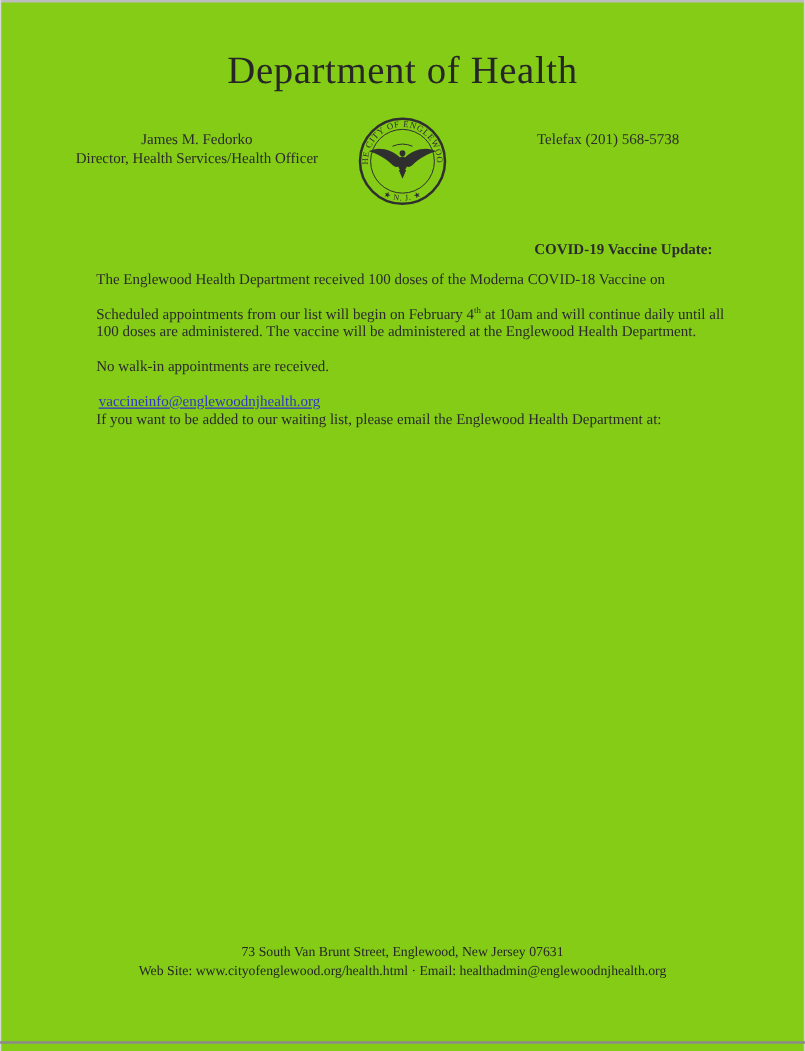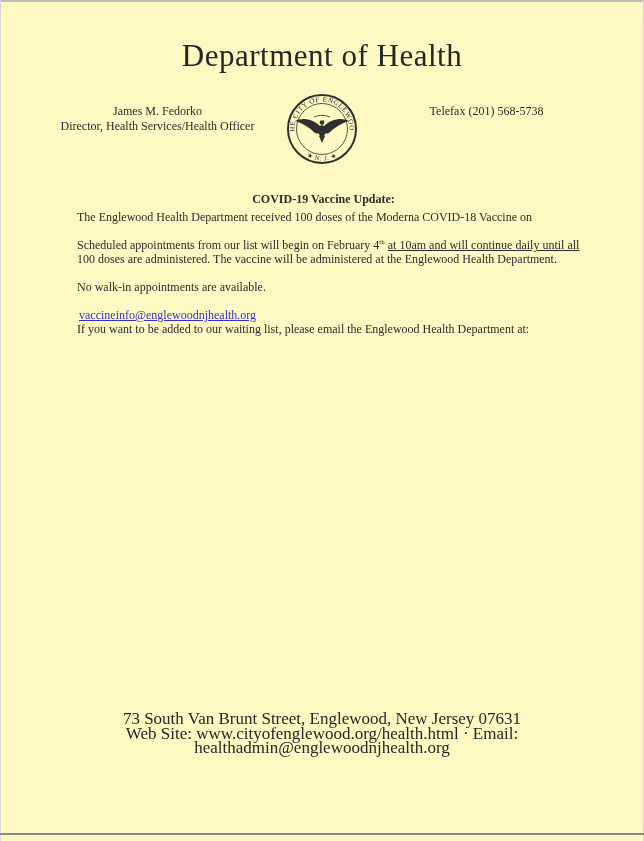--- a/index.html
+++ b/index.html
@@ -1,19 +1,19 @@
 <!DOCTYPE html>
 <html><head>
 <meta charset="utf-8">
 <style>
   html,body{margin:0;padding:0;background:#ffffff;}
   .page{
     position:relative;
     width:644px;height:841px;
-    background:#fef9c3;
+    background:#84cc16;
     box-sizing:border-box;
     font-family:"Liberation Serif", serif;
     color:#2b2b2b;
     overflow:hidden;
   }
   .edge{position:absolute;background:#c4c4c4;}
   .edge-top{top:0;left:0;right:0;height:2px;background:#bdbdbd;}
   .edge-left{top:0;left:0;bottom:0;width:1px;background:#d8d8d8;}
   .edge-right{top:0;right:0;bottom:0;width:1px;background:#d4d4d4;}
   .edge-bottom{top:833px;left:0;right:0;height:2px;background:#8a8a8a;}
@@ -36,39 +36,39 @@
   .header-col{flex:1;text-align:center;font-size:12px;line-height:15px;padding-top:2px;}
   .seal-wrap{width:74px;flex:0 0 74px;margin-top:-10px;}
   .seal-wrap svg{display:block;}
 
   .content{
     margin:26px 74px 0 77px;
     font-size:12px;
     line-height:14px;
   }
   .content .heading{
-    text-align:center;
+    text-align:right;
     font-weight:700;
-    margin:0 0 4px 0;
+    margin:0 0 10px 0;
   }
   .content p{margin:0 0 14px 0;}
   .pline{display:block;white-space:nowrap;}
   sup.ord{font-size:7px;vertical-align:super;line-height:0;}
-  .post-sup{margin-left:3px;text-decoration:underline;}
+  .post-sup{margin-left:3px;}
   a.email-link{
     color:#3333cc;
     text-decoration:underline;
     margin-left:2px;
   }
 
   .footer{
     position:absolute;
-    top:712px;left:0;right:0;
+    top:755px;left:0;right:0;
     text-align:center;
-    font-size:17px;
+    font-size:11px;
     line-height:14.5px;
     color:#262626;
     font-family:Liberation Serif, serif;
   }
 </style>
 </head>
 <body>
 
 <div class="page">
   <div class="edge edge-top"></div>
@@ -121,21 +121,21 @@
 
     <p>
       <span class="pline">The Englewood Health Department received 100 doses of the Moderna COVID-18 Vaccine on</span>
     </p>
 
     <p>
       <span class="pline"><span>Scheduled appointments from our list will begin on February 4</span><sup class="ord">th</sup><span class="post-sup">at 10am and will continue daily until all</span></span>
       <span class="pline">100 doses are administered.  The vaccine will be administered at the Englewood Health Department.</span>
     </p>
 
-    <p>No walk-in appointments are available.</p>
+    <p>No walk-in appointments are received.</p>
 
     <p>
       <span class="pline"><a class="email-link" href="#">vaccineinfo@englewoodnjhealth.org</a></span>
       <span class="pline">If you want to be added to our waiting list, please email the Englewood Health Department at:</span>
     </p>
   </div>
 
   <div class="footer">
     <div>73 South Van Brunt Street, Englewood, New Jersey 07631</div>
     <div>Web Site: www.cityofenglewood.org/health.html · Email: healthadmin@englewoodnjhealth.org</div>

